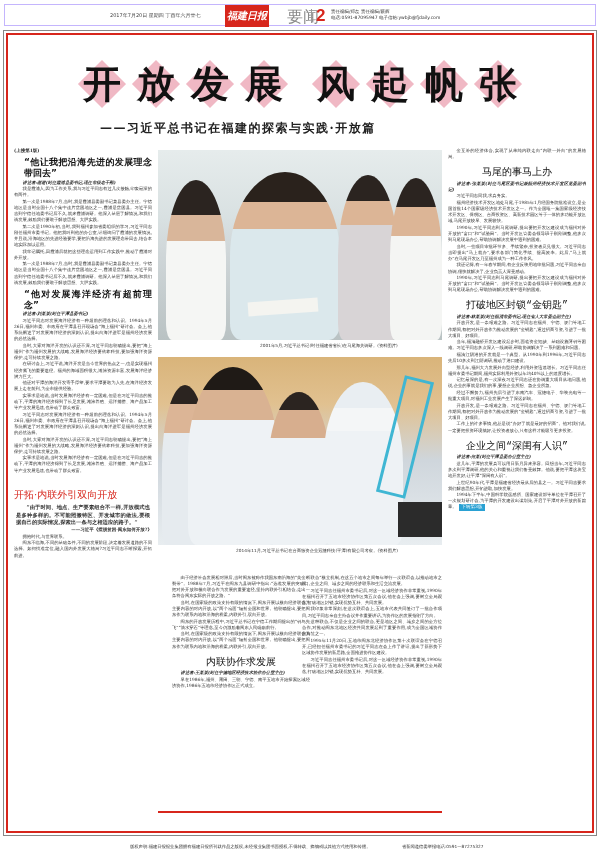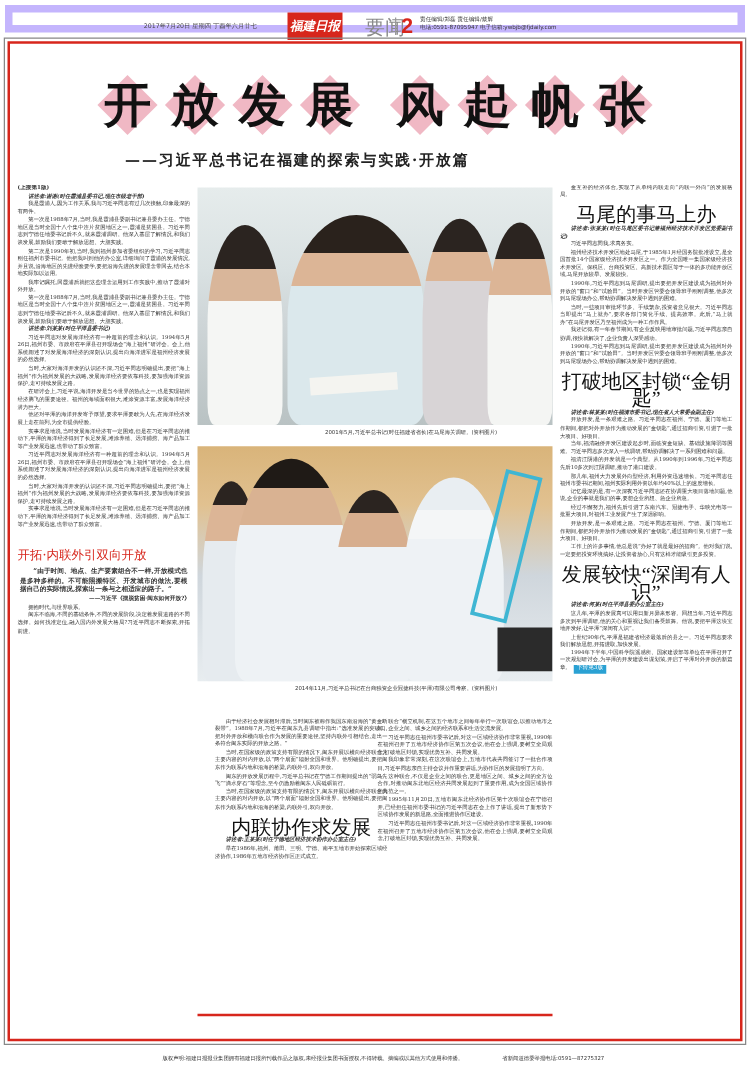--- a/index.html
+++ b/index.html
@@ -1,20 +1,20 @@
 <!DOCTYPE html>
 <html><head>
 <meta charset="utf-8">
 <style>
   * { box-sizing: border-box; margin: 0; padding: 0; }
   html, body { width: 600px; height: 858px; background: #fff; overflow: hidden; }
   body { font-family: "DejaVu Serif", serif; color: #222; position: relative; }
 
   
-  .masthead { position: absolute; left: 4px; top: 4px; width: 592px; height: 22px; border: 6px solid #c4b5fd; background: #fff; }
+  .masthead { position: absolute; left: 4px; top: 4px; width: 592px; height: 22px; border: 1px solid #c4b5fd; background: #fff; }
   .mh-date { position: absolute; left: 105px; top: 7px; font-size: 5px; color: #444; font-family: "DejaVu Sans", sans-serif; white-space: nowrap; }
   .mh-logo { position: absolute; left: 220px; top: 0; width: 44px; height: 22px; background: #d7261c; color: #fff; font-size: 10px; font-weight: bold; font-style: italic; display: flex; align-items: center; justify-content: center; font-family: "DejaVu Serif", serif; }
   .mh-section { position: absolute; left: 270px; top: 2px; font-size: 16px; color: #8a8a8a; font-family: "DejaVu Sans", sans-serif; margin-left: 12px; }
   .mh-sep { position: absolute; left: 306px; top: 4px; width: 1px; height: 14px; background: #999; }
   .mh-page { position: absolute; left: 311px; top: 1px; font-size: 17px; color: #d7261c; font-weight: bold; font-family: "Liberation Sans", sans-serif; }
   .mh-editors { position: absolute; left: 326px; top: 4px; font-size: 4.5px; color: #333; line-height: 6px; font-family: "DejaVu Sans", sans-serif; white-space: nowrap; }
 
   
   .frame { position: absolute; left: 6px; top: 33px; width: 588px; height: 800px; border: 2px solid #d7261c; outline: 1px solid #888; outline-offset: 2px; }
 
@@ -29,21 +29,21 @@
   
   .col { position: absolute; font-size: 4.3px; line-height: 6.1px; color: #333; text-align: justify; overflow: hidden; }
   .col p { text-indent: 2em; margin-bottom: 0.5px; }
   .col-left { left: 14px; top: 148px; width: 138px; height: 680px; }
   .col-right { left: 448px; top: 148px; width: 138px; height: 680px; }
   .col-mid-a { left: 172px; top: 575px; width: 138px; height: 230px; }
   .col-mid-b { left: 302px; top: 575px; width: 140px; height: 230px; }
 
   .issue-tag { font-size: 4.5px; font-weight: bold; margin-bottom: 4px; text-indent: 0 !important; }
   .sec-title { font-size: 9px; font-weight: bold; line-height: 11px; color: #111; text-indent: 0 !important; margin: 3px 0 5px 10px; font-family: "DejaVu Sans", sans-serif; }
-  .sec-title-center { font-size: 16px; line-height: 14px; color: #111; text-align: center; text-indent: 0 !important; margin: 6px 0 6px; font-family: Liberation Serif, serif; }
+  .sec-title-center { font-size: 10px; line-height: 14px; color: #111; text-align: center; text-indent: 0 !important; margin: 6px 0 6px; font-family: Liberation Mono, monospace; }
   .speaker { font-size: 4.3px; font-style: italic; font-weight: bold; margin-bottom: 5px; text-indent: 2em; }
   .red-title { font-size: 10px; font-weight: normal; line-height: 18px; color: #d7261c; text-indent: 0 !important; margin: 12px 0 6px 0; font-family: "DejaVu Serif", serif; white-space: nowrap; }
   .red-title .rest { color: #d7261c; }
   .quote { font-size: 5.3px; line-height: 7.5px; font-weight: bold; margin: 0 2px 2px; text-indent: 2em; }
   .quote-src { font-size: 4.5px; text-align: right; font-weight: bold; margin-bottom: 6px; text-indent: 0 !important; }
   .cont-tag { display: inline-block; background: #2aa1d3; color: #fff; font-size: 4.5px; padding: 0 3px; margin-left: 2px; text-indent: 0; }
 
   
   .photo { position: absolute; overflow: hidden; background: #ddd; }
   .photo1 { left: 158px; top: 150px; width: 284px; height: 190px;
@@ -100,26 +100,28 @@
       <span>帆</span>
     </div>
   <div class="hl-char">
       <span>张</span>
     </div>
 </div>
 <div class="subhead">——习近平总书记在福建的探索与实践·开放篇</div>
 
 <div class="col col-left">
   <p class="issue-tag">(上接第1版)</p>
+  <p class="sec-title">“他让我把沿海先进的发展理念带回去”</p>
   <p class="speaker">讲述者:谢谢(时任霞浦县委书记,现任市级老干部)</p>
   <p>我是霞浦人,因为工作关系,我与习近平同志有过几次接触,印象最深的有两件。</p>
   <p>第一次是1988年7月,当时,我是霞浦县委副书记兼县委办主任。宁德地区是当时全国十八个集中连片贫困地区之一,霞浦是贫困县。习近平同志到宁德任地委书记后不久,就来霞浦调研。他深入基层了解情况,和我们谈发展,鼓励我们要敢于解放思想、大胆实践。</p>
   <p>第二次是1990年初,当时,我到福州参加省委组织的学习,习近平同志刚任福州市委书记。他把我叫到他的办公室,详细询问了霞浦的发展情况,并且说,沿海地区的先进经验要学,要把沿海先进的发展理念带回去,结合本地实际加以运用。</p>
   <p>我牢记嘱托,回霞浦后就把这些理念运用到工作实践中,推动了霞浦对外开放。</p>
   <p>第一次是1988年7月,当时,我是霞浦县委副书记兼县委办主任。宁德地区是当时全国十八个集中连片贫困地区之一,霞浦是贫困县。习近平同志到宁德任地委书记后不久,就来霞浦调研。他深入基层了解情况,和我们谈发展,鼓励我们要敢于解放思想、大胆实践。</p>
+  <p class="sec-title">“他对发展海洋经济有超前理念”</p>
   <p class="speaker">讲述者:刘某某(时任平潭县委书记)</p>
   <p>习近平同志对发展海洋经济有一种超前的理念和认识。1994年5月26日,福州市委、市政府在平潭县召开现场会“海上福州”研讨会。会上,他系统阐述了对发展海洋经济的深刻认识,提出向海洋进军是福州经济发展的必然选择。</p>
   <p>当时,大家对海洋开发的认识还不深,习近平同志明确提出,要把“海上福州”作为福州发展的大战略,发展海洋经济要依靠科技,要加强海洋资源保护,走可持续发展之路。</p>
   <p>在研讨会上,习近平说,海洋开发是当今世界的热点之一,也是实现福州经济腾飞的重要途径。福州的海域面积很大,滩涂资源丰富,发展海洋经济潜力巨大。</p>
   <p>他还对平潭的海洋开发寄予厚望,要求平潭要敢为人先,在海洋经济发展上走在前列,为全市提供经验。</p>
   <p>实事求是地说,当时发展海洋经济有一定困难,但是在习近平同志的推动下,平潭的海洋经济得到了长足发展,滩涂养殖、远洋捕捞、海产品加工等产业发展迅速,也带动了群众致富。</p>
   <p>习近平同志对发展海洋经济有一种超前的理念和认识。1994年5月26日,福州市委、市政府在平潭县召开现场会“海上福州”研讨会。会上,他系统阐述了对发展海洋经济的深刻认识,提出向海洋进军是福州经济发展的必然选择。</p>
   <p>当时,大家对海洋开发的认识还不深,习近平同志明确提出,要把“海上福州”作为福州发展的大战略,发展海洋经济要依靠科技,要加强海洋资源保护,走可持续发展之路。</p>
   <p>实事求是地说,当时发展海洋经济有一定困难,但是在习近平同志的推动下,平潭的海洋经济得到了长足发展,滩涂养殖、远洋捕捞、海产品加工等产业发展迅速,也带动了群众致富。</p>
   <p class="red-title"><span>开拓</span><span class="rest">·内联外引双向开放</span></p>
@@ -179,21 +181,21 @@
   <p class="sec-title-center">打破地区封锁“金钥匙”</p>
   <p class="speaker">讲述者:林某某(时任福清市委书记,现任省人大常委会副主任)</p>
   <p>开放开发,是一条艰难之路。习近平同志在福州、宁德、厦门等地工作期间,都把对外开放作为推动发展的“金钥匙”,通过招商引资,引进了一批大项目、好项目。</p>
   <p>当年,福清融侨开发区建设起步时,面临资金短缺、基础设施薄弱等困难。习近平同志多次深入一线调研,帮助协调解决了一系列困难和问题。</p>
   <p>福清江阴港的开发就是一个典型。从1990年到1996年,习近平同志先后10多次到江阴调研,推动了港口建设。</p>
   <p>那几年,福州大力发展外向型经济,利用外资迅速增长。习近平同志任福州市委书记期间,福州实际利用外资以年均40%以上的速度增长。</p>
   <p>记忆最深的是,有一次深夜习近平同志还在协调重大项目落地问题,他说,企业的事就是我们的事,要想企业所想、急企业所急。</p>
   <p>经过不懈努力,福州先后引进了东南汽车、冠捷电子、华映光电等一批重大项目,对福州工业发展产生了深远影响。</p>
   <p>开放开发,是一条艰难之路。习近平同志在福州、宁德、厦门等地工作期间,都把对外开放作为推动发展的“金钥匙”,通过招商引资,引进了一批大项目、好项目。</p>
   <p>工作上的许多事情,他总是说“办好了就是最好的招商”。他对我们说,一定要把投资环境搞好,让投资者放心,只有这样才能吸引更多投资。</p>
-  <p class="sec-title-center">发展较快“深闺有人识”</p>
+  <p class="sec-title-center">企业之间“深闺有人识”</p>
   <p class="speaker">讲述者:何某(时任平潭县委办公室主任)</p>
   <p>这几年,平潭的发展真可以用日新月异来形容。回想当年,习近平同志多次到平潭调研,他的关心和重视让我们备受鼓舞。他说,要把平潭这块宝地开发好,让平潭“深闺有人识”。</p>
   <p>上世纪90年代,平潭是福建省经济最落后的县之一。习近平同志要求我们解放思想,开拓进取,加快发展。</p>
   <p><span>1994年下半年,中国科学院遥感所、国家建设部等单位在平潭召开了一次规划研讨会,为平潭的开发建设出谋划策,开启了平潭对外开放的新篇章。</span><span class="cont-tag">下转第3版</span></p>
 </div>
 
 <div class="bottom-rule"></div>
 
 <div class="footer">
   <span>版权声明:福建日报报业集团拥有福建日报所刊载作品之版权,未经报业集团书面授权,不得转载、摘编或以其他方式使用和传播。</span>

